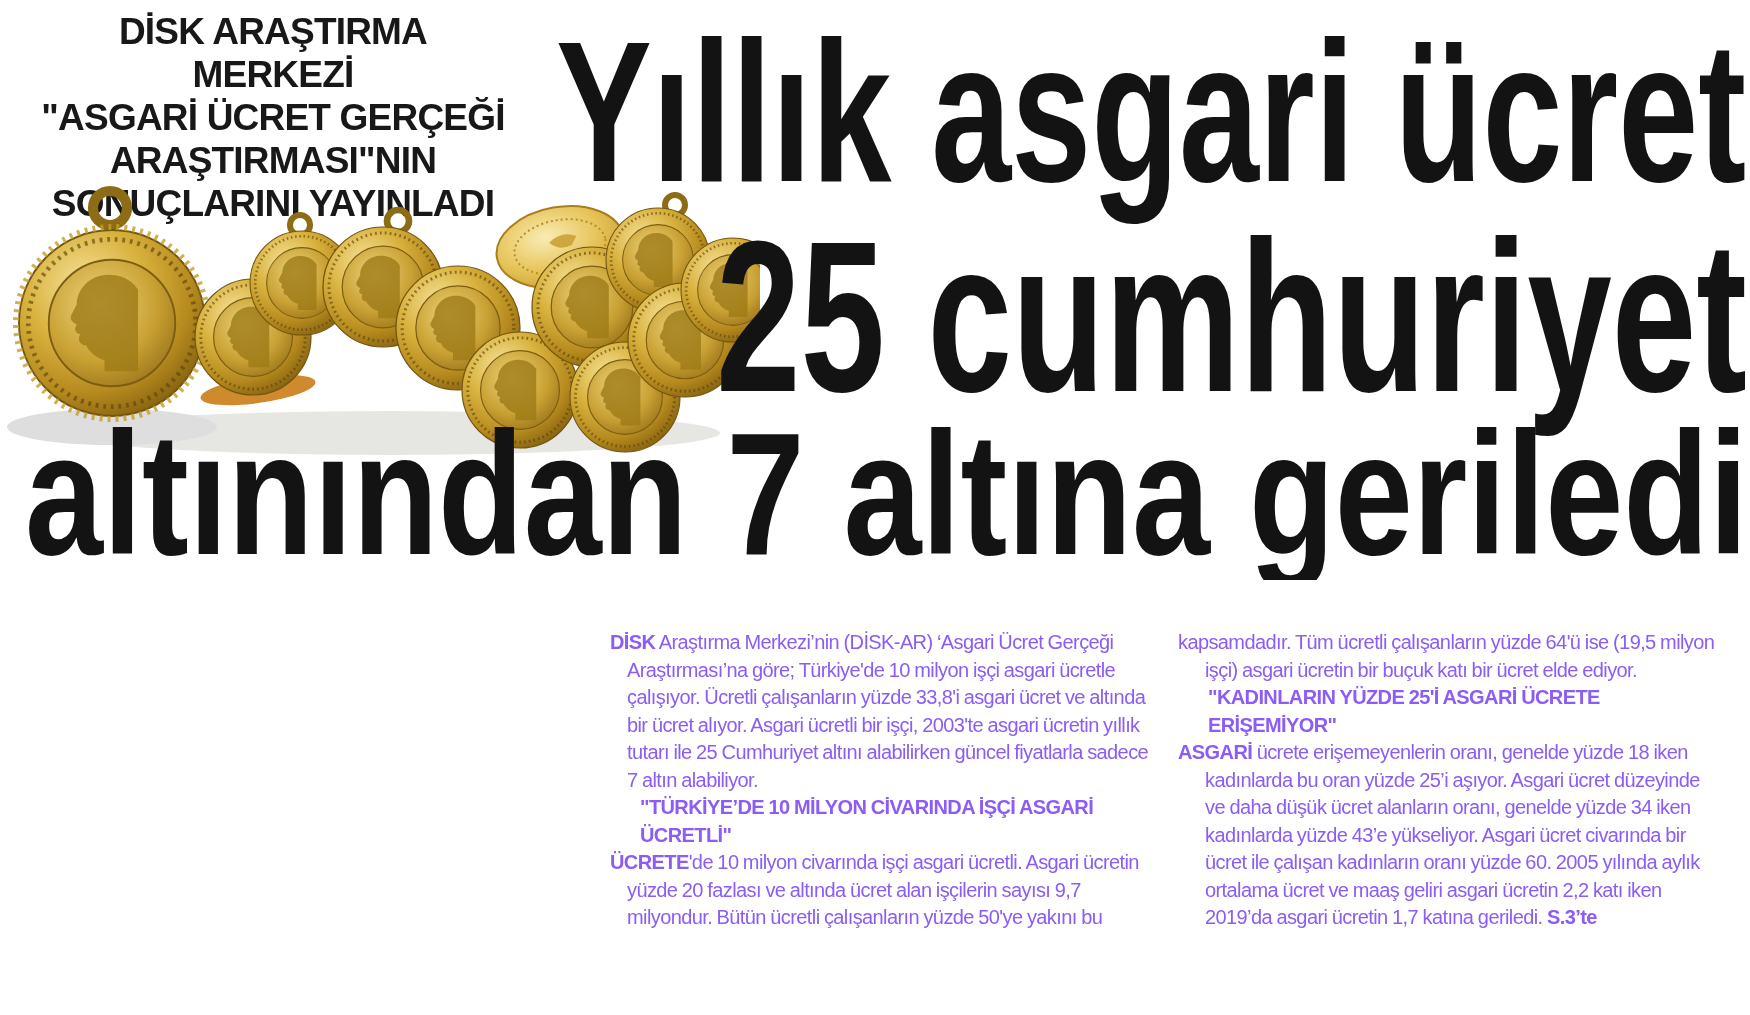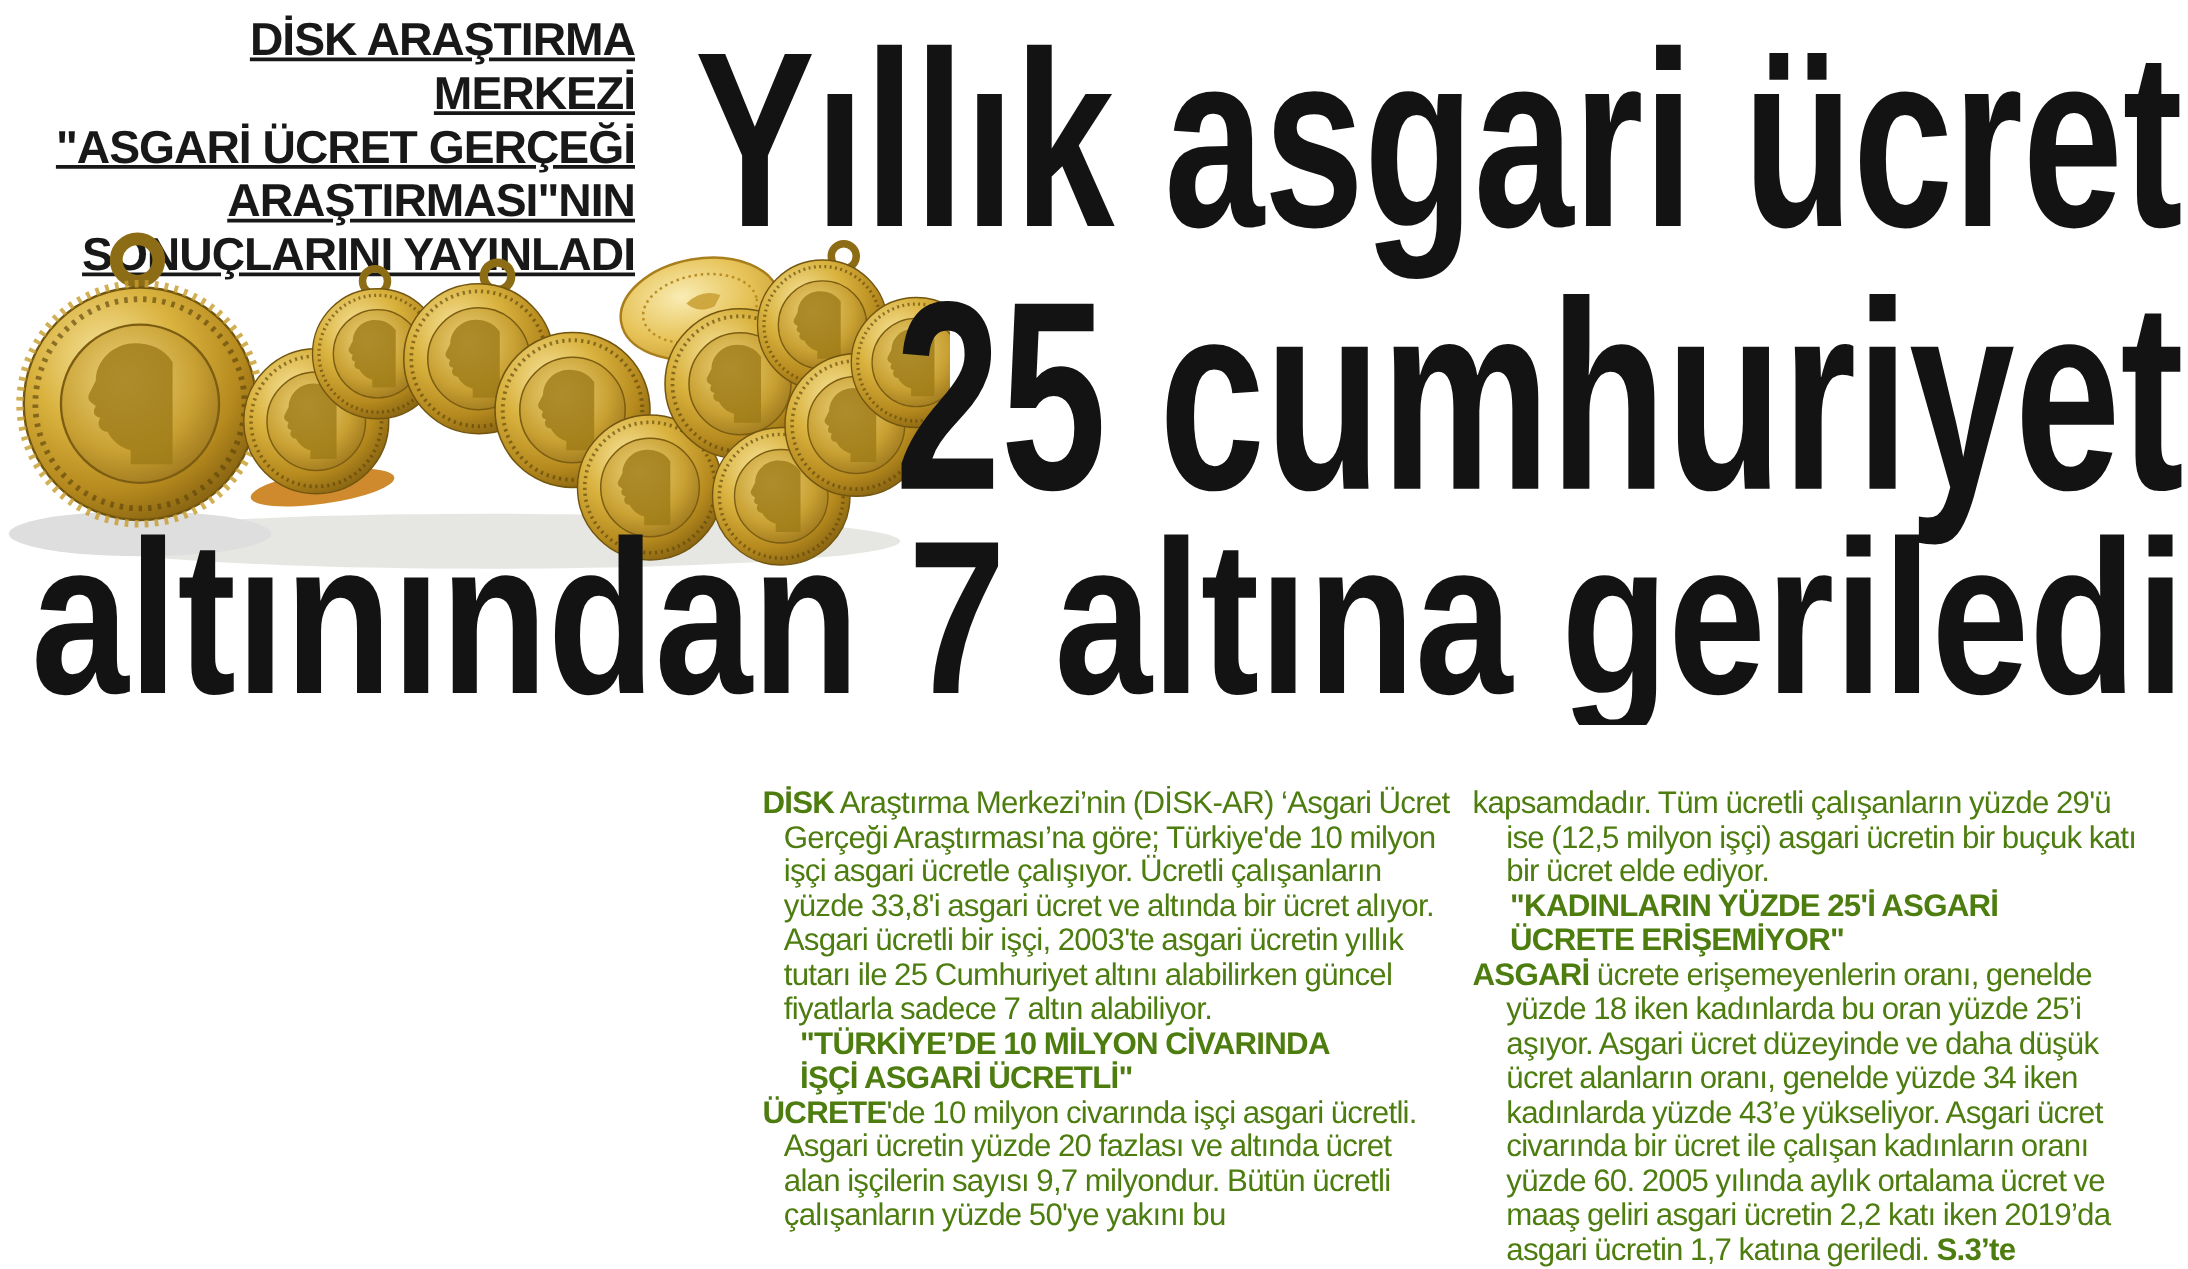--- a/index.html
+++ b/index.html
@@ -2,34 +2,34 @@
 <html><head>
 <meta charset="utf-8">
 <style>
   html,body{margin:0;padding:0;background:#ffffff;}
   .page{
     position:relative;width:1750px;height:1015px;overflow:hidden;background:#ffffff;
     font-family:"Liberation Sans","DejaVu Sans",sans-serif;color:#242424;
   }
   
   .kicker{
-    position:absolute;left:38px;top:10px;width:470px;text-align:right;
-    font-weight:bold;font-size:37px;line-height:43px;letter-spacing:-0.8px;color:#181818;text-decoration:underline;
+    position:absolute;left:38px;top:10px;width:470px;text-align:center;
+    font-weight:bold;font-size:37px;line-height:43px;letter-spacing:-0.8px;color:#181818;
   }
   
   .coins{position:absolute;left:0;top:165px;width:760px;height:300px;z-index:1;}
   
   .headline{position:absolute;left:0;top:0;width:1750px;height:580px;z-index:3;pointer-events:none;}
   .headline text{
     font-family:"Liberation Sans","DejaVu Sans",sans-serif;font-weight:bold;fill:#131313;
   }
   
   .col{
-    position:absolute;top:629px;font-size:25px;line-height:27.5px;
-    letter-spacing:-0.6px;word-spacing:-0.5px;color:#4d7c0f;z-index:2;
+    position:absolute;top:629px;font-size:20px;line-height:27.5px;
+    letter-spacing:-0.6px;word-spacing:-0.5px;color:#8b5cf6;z-index:2;
   }
   #col0{left:610px;width:550px;}
   #col1{left:1178px;width:540px;}
   .para{margin:0;padding-left:17px;text-indent:-17px;}
   #col1 .para{padding-left:27px;text-indent:-27px;}
   .para.cont{text-indent:0;}
   .para b{font-weight:bold;}
   .subhead{font-weight:bold;padding-left:30px;margin:0;max-width:465px;letter-spacing:-0.6px;}
 </style>
 </head>
@@ -107,18 +107,18 @@
     <text x="716" y="391" font-size="215" textLength="1031" lengthAdjust="spacingAndGlyphs">25 cumhuriyet</text>
     <text x="25" y="554" font-size="175" textLength="1723" lengthAdjust="spacingAndGlyphs">altınından 7 altına geriledi</text>
   </svg>
 
   <div class="col" id="col0">
       <p class="para"><b>DİSK</b> Araştırma Merkezi’nin (DİSK-AR) ‘Asgari Ücret Gerçeği Araştırması’na göre; Türkiye'de 10 milyon işçi asgari ücretle çalışıyor. Ücretli çalışanların yüzde 33,8'i asgari ücret ve altında bir ücret alıyor. Asgari ücretli bir işçi, 2003'te asgari ücretin yıllık tutarı ile 25 Cumhuriyet altını alabilirken güncel fiyatlarla sadece 7 altın alabiliyor.</p>
       <p class="subhead">"TÜRKİYE’DE 10 MİLYON CİVARINDA İŞÇİ ASGARİ ÜCRETLİ"</p>
       <p class="para"><b>ÜCRETE</b>'de 10 milyon civarında işçi asgari ücretli. Asgari ücretin yüzde 20 fazlası ve altında ücret alan işçilerin sayısı 9,7 milyondur. Bütün ücretli çalışanların yüzde 50'ye yakını bu</p>
     </div>
   <div class="col" id="col1">
-      <p class="para cont">kapsamdadır. Tüm ücretli çalışanların yüzde 29'ü ise (12,5 milyon işçi) asgari ücretin bir buçuk katı bir ücret elde ediyor.</p>
+      <p class="para cont">kapsamdadır. Tüm ücretli çalışanların yüzde 64'ü ise (19,5 milyon işçi) asgari ücretin bir buçuk katı bir ücret elde ediyor.</p>
       <p class="subhead">"KADINLARIN YÜZDE 25'İ ASGARİ ÜCRETE ERİŞEMİYOR"</p>
       <p class="para"><b>ASGARİ</b> ücrete erişemeyenlerin oranı, genelde yüzde 18 iken kadınlarda bu oran yüzde 25’i aşıyor. Asgari ücret düzeyinde ve daha düşük ücret alanların oranı, genelde yüzde 34 iken kadınlarda yüzde 43’e yükseliyor. Asgari ücret civarında bir ücret ile çalışan kadınların oranı yüzde 60. 2005 yılında aylık ortalama ücret ve maaş geliri asgari ücretin 2,2 katı iken 2019’da asgari ücretin 1,7 katına geriledi. <b>S.3’te</b></p>
     </div>
 
 </div>
 
 </body></html>

